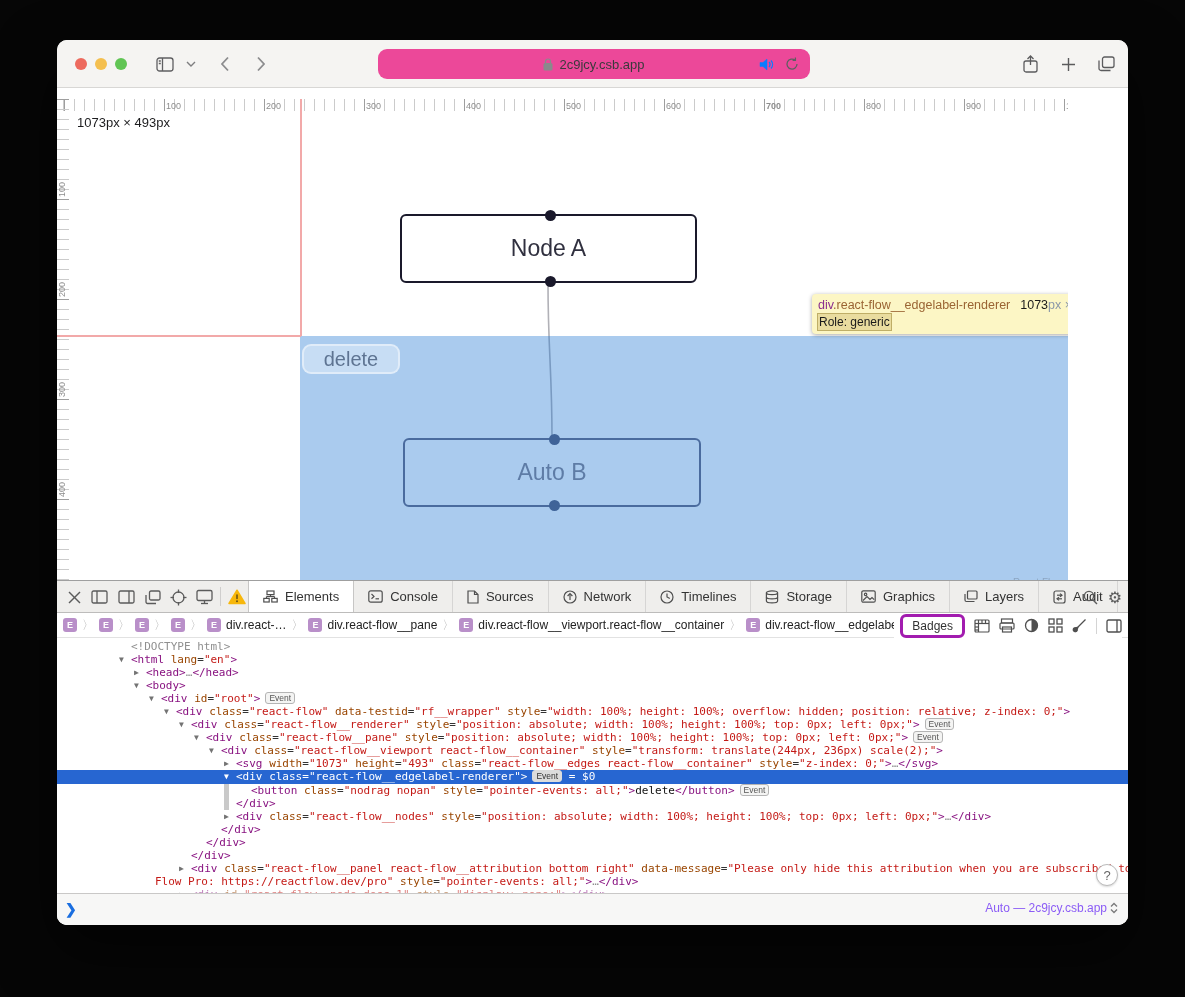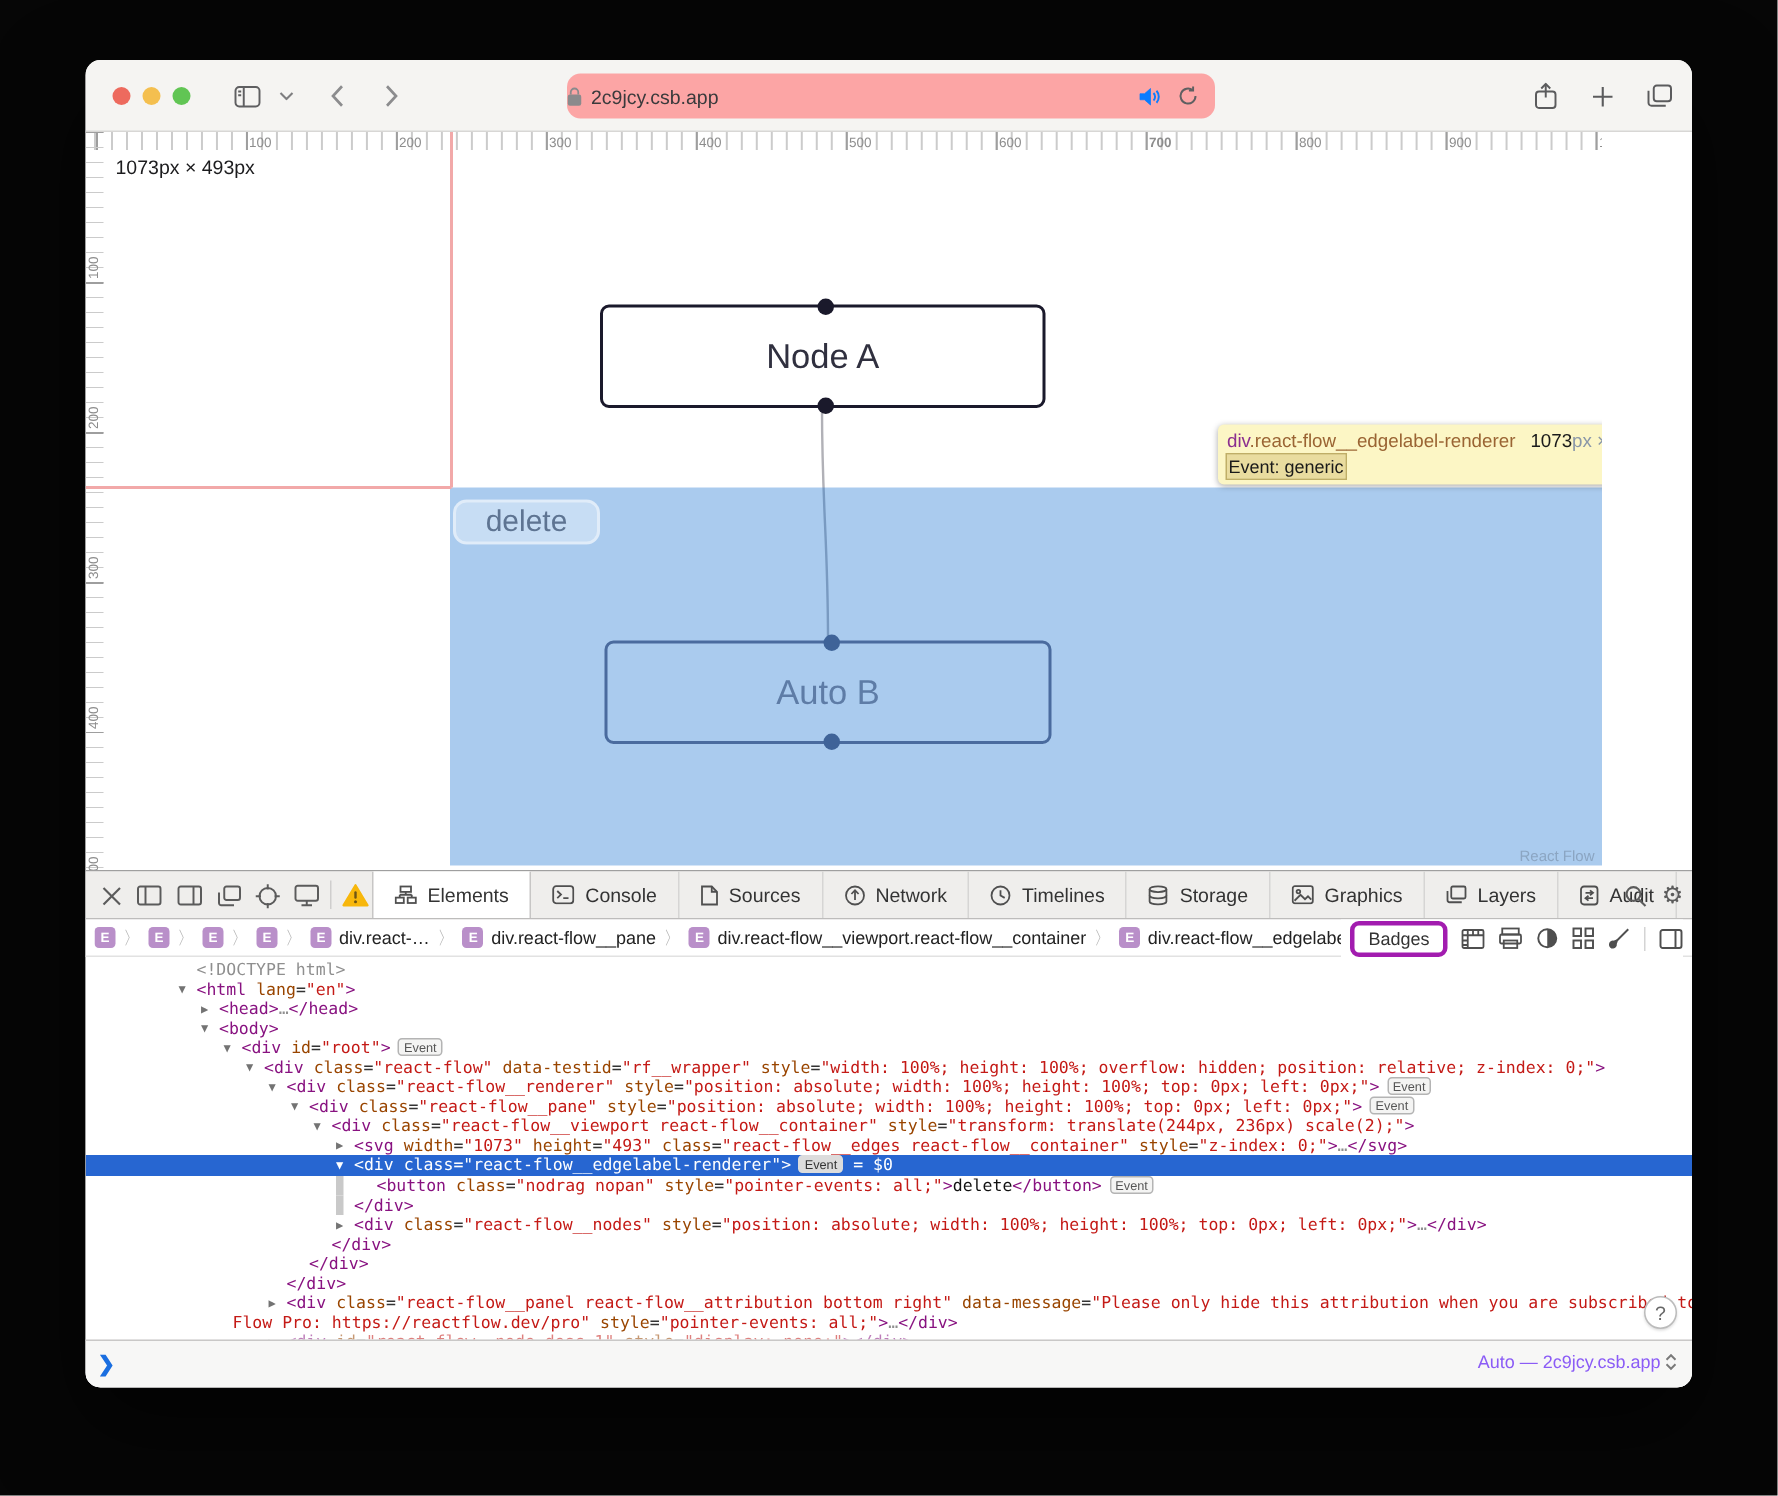--- a/index.html
+++ b/index.html
@@ -3,24 +3,24 @@
 <meta charset="utf-8">
 <style>
   html,body{margin:0;padding:0}
   body{width:1185px;height:997px;background:#060606;font-family:"Liberation Sans",sans-serif;overflow:hidden;position:relative}
   .window{position:absolute;left:57px;top:40px;width:1071px;height:885px;background:#fff;border-radius:10px;overflow:hidden;box-shadow:0 25px 60px rgba(0,0,0,.6)}
   
   .titlebar{position:absolute;left:0;top:0;width:100%;height:48px;background:#f5f4f2;border-bottom:1px solid #d8d7d5;box-sizing:border-box}
   .traffic{position:absolute;top:18px;width:12px;height:12px;border-radius:50%}
   .t-red{left:18px;background:#ed6a5e}.t-yellow{left:38px;background:#f4bf4f}.t-green{left:58px;background:#61c554}
   .tb-icon{position:absolute;top:12px;width:24px;height:24px;display:flex;align-items:center;justify-content:center;color:#5f5f61}
-  .urlfield{position:absolute;left:321px;top:9px;width:432px;height:30px;background:#fca5a5;border-radius:9px;display:flex;align-items:center;gap:6px;font-size:13px;color:#3a3a3c}
+  .urlfield{position:absolute;left:321px;top:9px;width:432px;height:30px;background:#ec4899;border-radius:9px;display:flex;align-items:center;justify-content:center;gap:6px;font-size:13px;color:#3a3a3c}
   .url-side{position:absolute;top:3px;width:24px;height:24px;display:flex;align-items:center;justify-content:center}
   
-  .viewport{position:absolute;left:0;top:48px;width:1011px;height:492px;background:#fff;overflow:hidden}
+  .viewport{position:absolute;left:0;top:59px;width:1011px;height:492px;background:#fff;overflow:hidden}
   .ruler-top{position:absolute;left:0;top:0;width:1071px;height:12px;background-image:repeating-linear-gradient(90deg,#9e9e9e 0 1px,transparent 1px 100px),repeating-linear-gradient(90deg,#cbcbcb 0 1px,transparent 1px 10px);background-size:100% 9px,100% 4px;background-position:7px 0,7px 0}
   .ruler-left{position:absolute;left:0;top:0;width:12px;height:492px;background-image:repeating-linear-gradient(180deg,#9e9e9e 0 1px,transparent 1px 100px),repeating-linear-gradient(180deg,#cbcbcb 0 1px,transparent 1px 10px);background-size:9px 100%,4px 100%}
   .hnum{position:absolute;top:2px;font-size:9px;color:#8d8d8d}
   .vnum{position:absolute;left:0;width:10px;height:32px;writing-mode:vertical-rl;transform:rotate(180deg);font-size:9px;color:#8d8d8d;line-height:10px}
   .size-label{position:absolute;left:20px;top:16px;font-size:13px;color:#1c1c1e}
   .guide-v{position:absolute;left:243px;top:0;width:2px;height:237px;background:#f2a9a9}
   .guide-h{position:absolute;left:0;top:236px;width:244px;height:2px;background:#f2a9a9}
   .edge-svg{position:absolute;left:0;top:0;pointer-events:none}
   .overlay{position:absolute;left:243px;top:237px;width:828px;height:252px;background:rgba(32,118,210,0.38)}
   .node{position:absolute;box-sizing:border-box;border-radius:6px;display:flex;align-items:center;justify-content:center;font-size:23px}
@@ -186,21 +186,21 @@
     <div class="delete-btn">
       <span>delete</span>
     </div>
 
     <div class="attribution">React Flow</div>
 
     <div class="insp-tip">
       <div>
         <span class="tip-tag">div</span><span class="tip-cls">.react-flow__edgelabel-renderer</span><span class="tip-dim">1073</span><span class="tip-unit">px</span><span class="tip-unit" style="white-space:pre"> × </span><span class="tip-dim" style="margin-left:0">493</span><span class="tip-unit">px</span>
       </div>
-      <div><span class="tip-role">Event: generic</span></div>
+      <div><span class="tip-role">Role: generic</span></div>
     </div>
   </div>
 
   <div class="devtools">
     <div class="dt-toolbar">
       <div class="dt-ic" style="left:6px">
         <svg width="13" height="13" viewBox="0 0 13 13" stroke="#5b5b5b" stroke-width="1.4">
             <line x1="1" y1="1" x2="12" y2="12"></line>
             <line x1="12" y1="1" x2="1" y2="12"></line>
           </svg>

